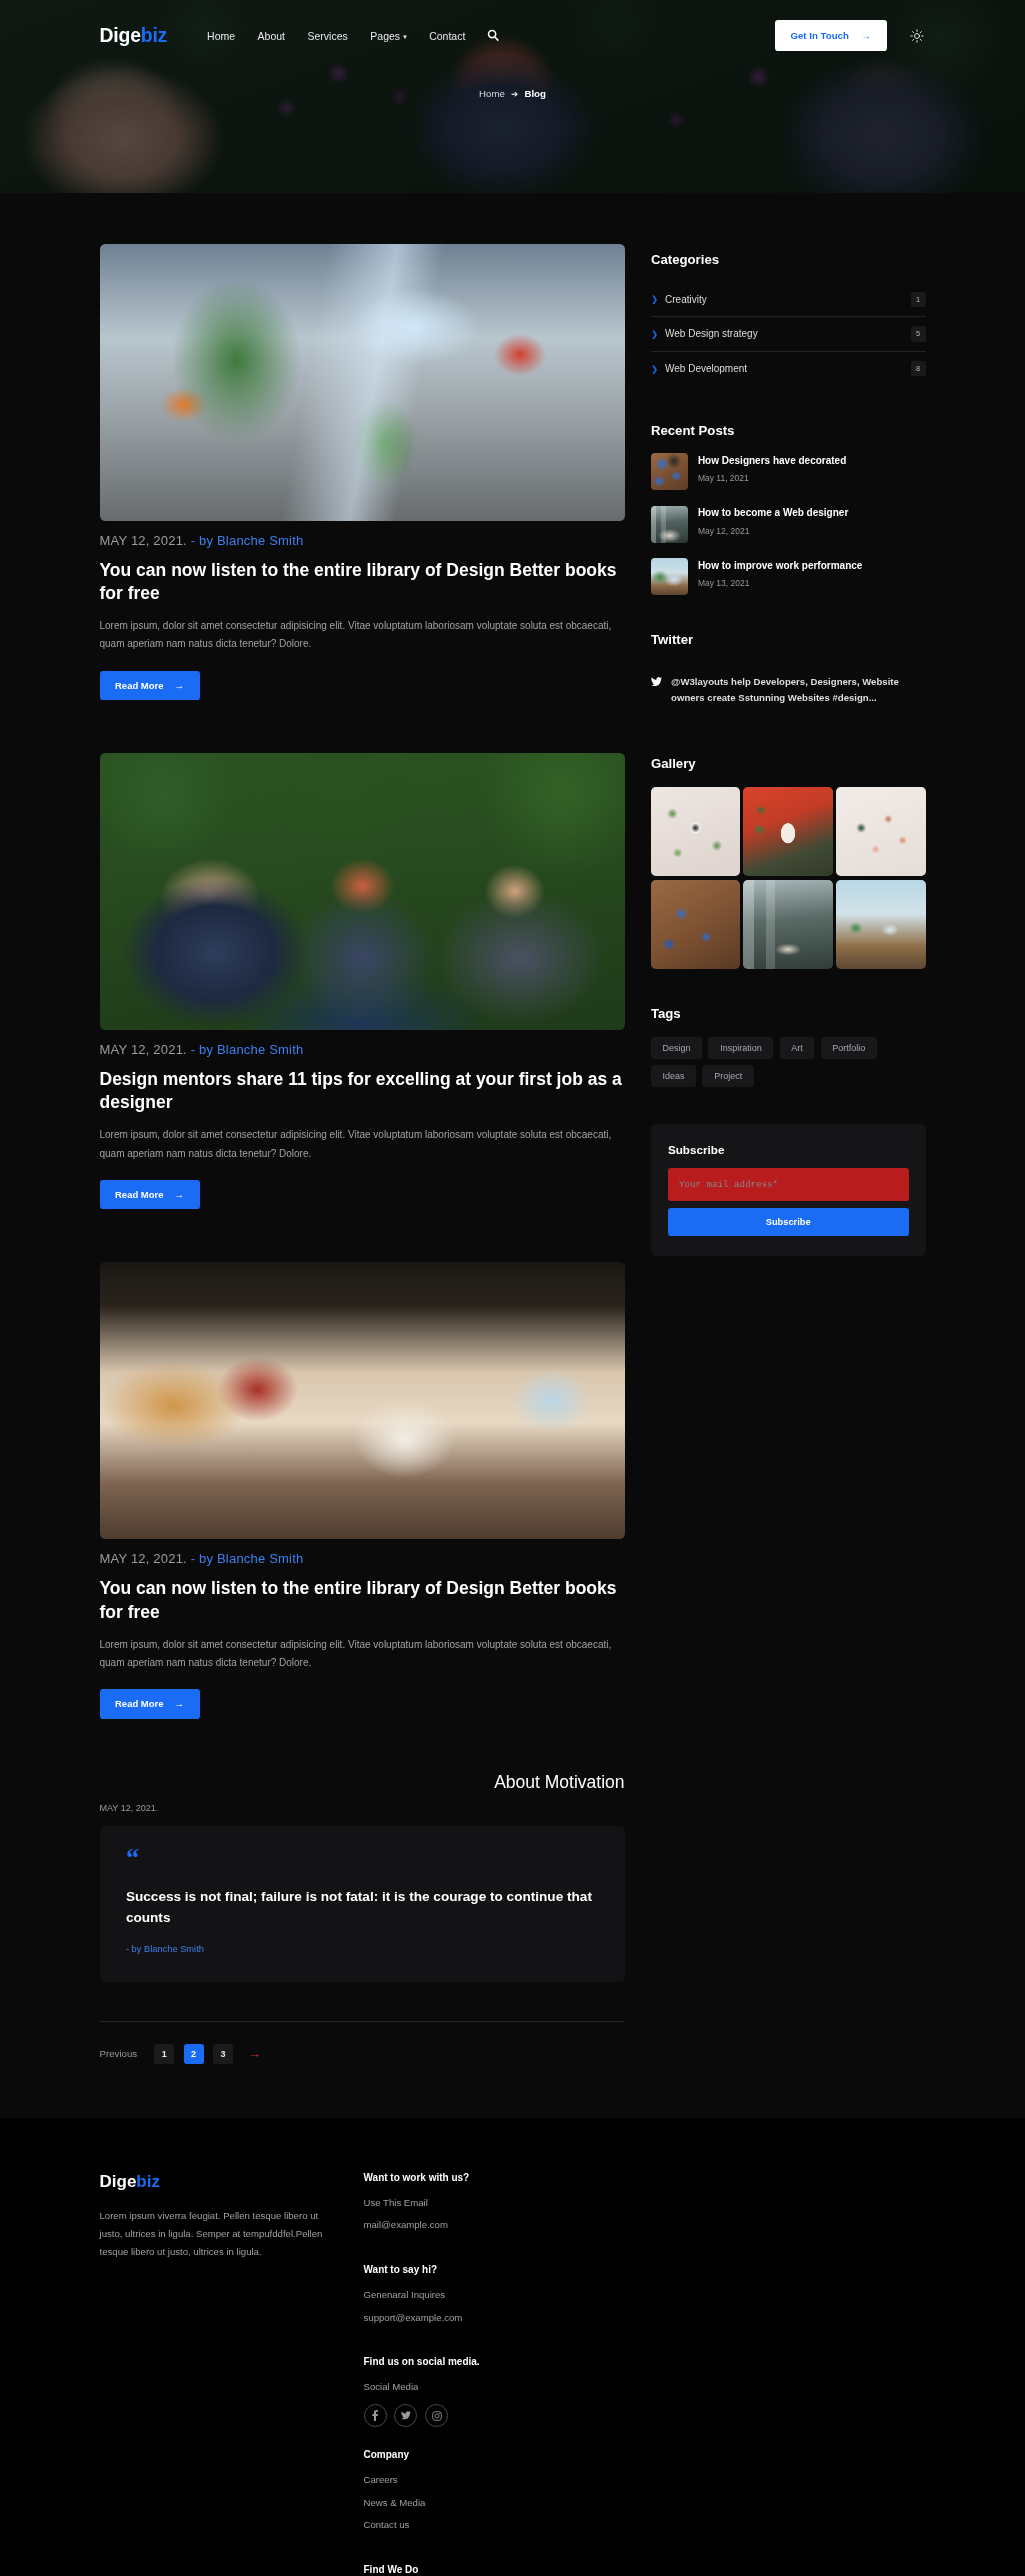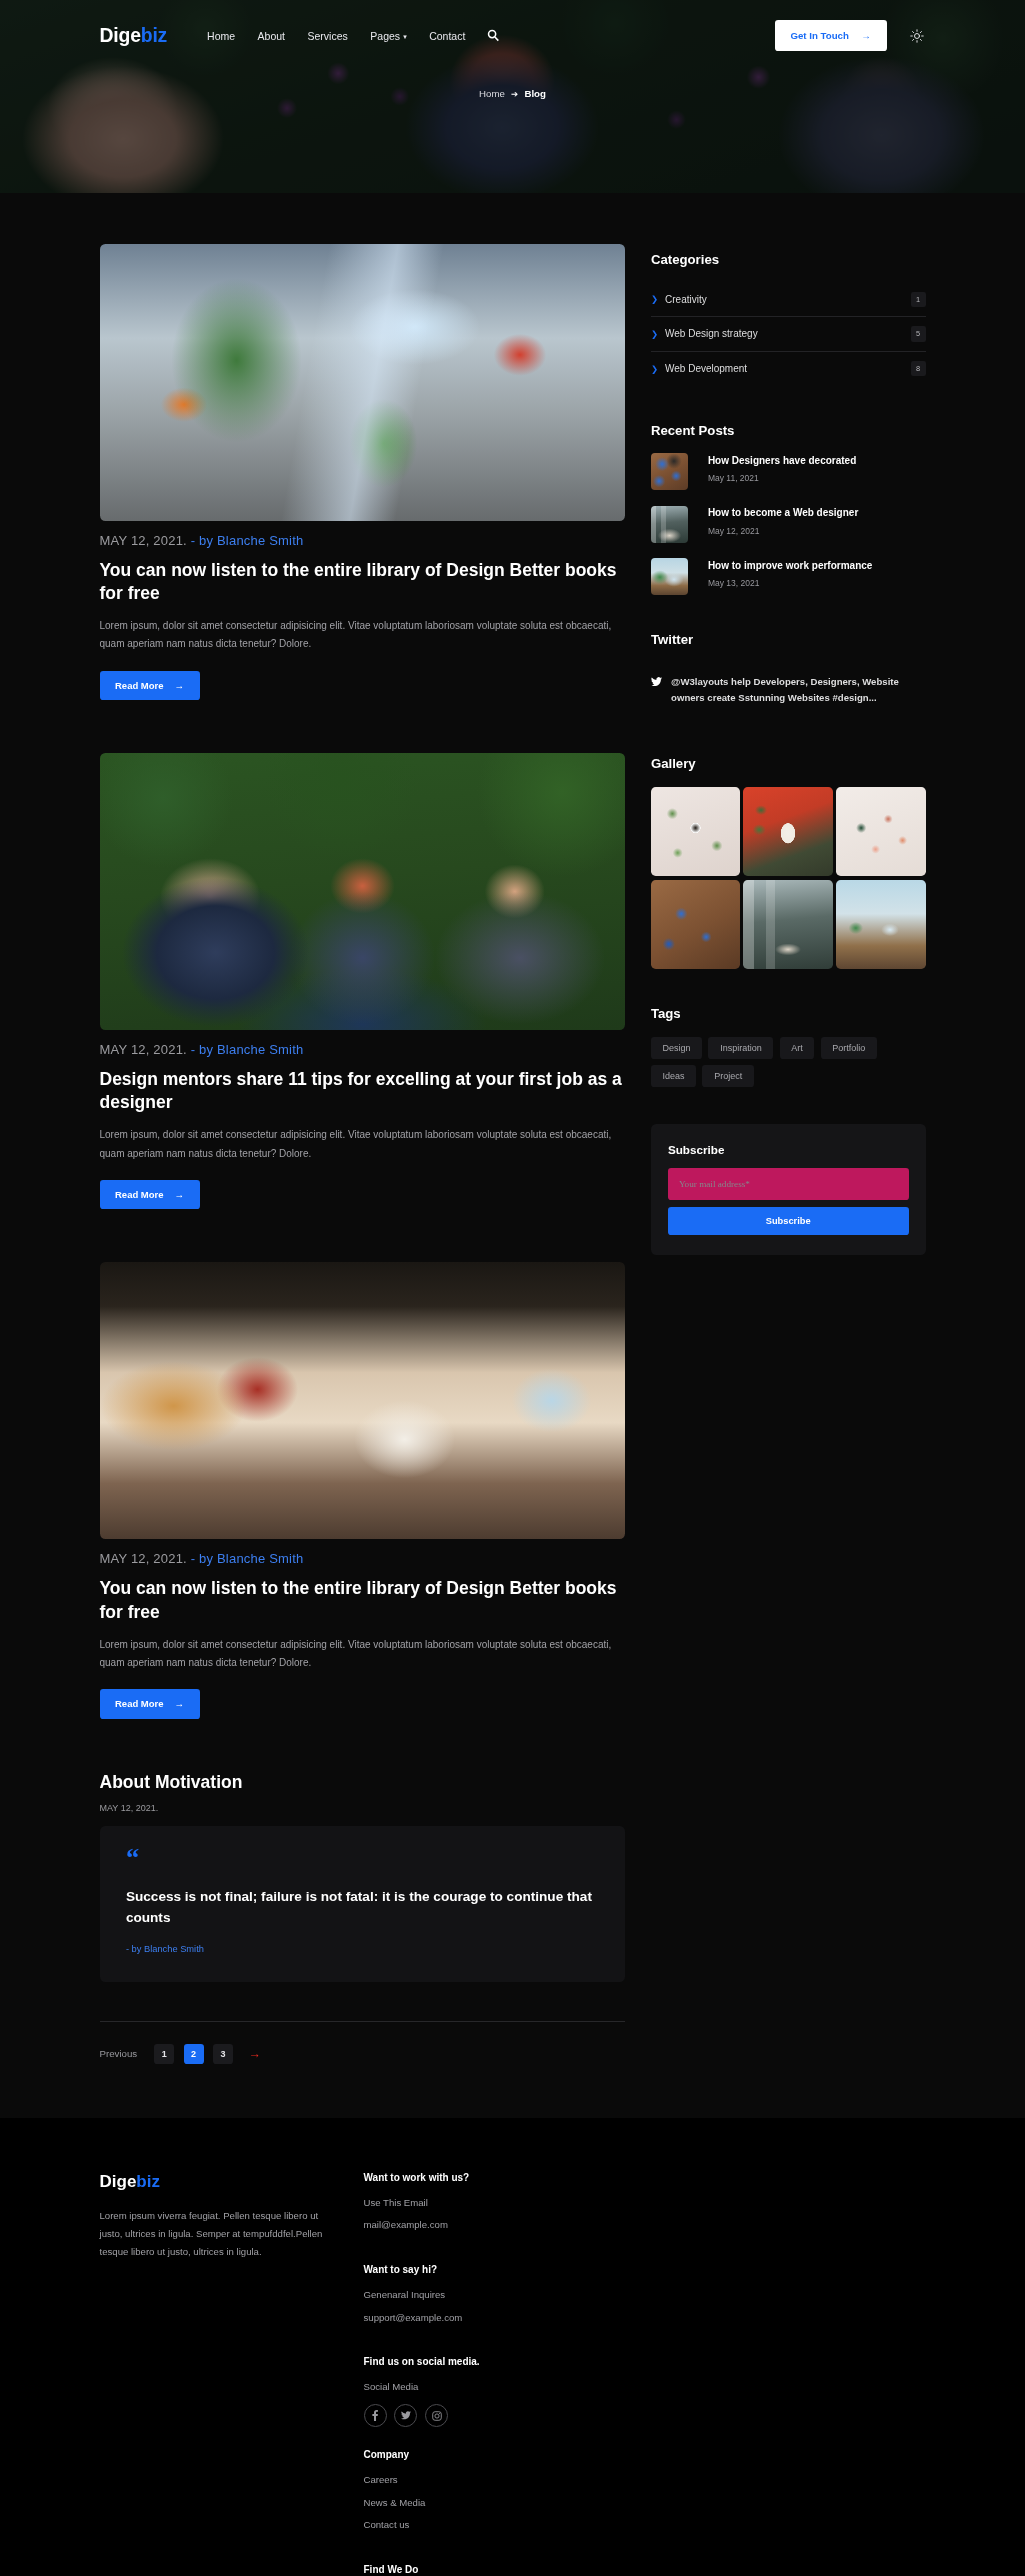--- a/index.html
+++ b/index.html
@@ -207,22 +207,23 @@
     font-weight: bold;
     padding: 9.3px 15.5px;
     cursor: pointer;
     font-family: inherit;
   }
 
   
   .motivation { margin-top: 7.8px; }
   .motivation h2 {
     font-size: 17.5px;
-    font-weight: bold;
-    color: #ffffff;
+    font-weight: normal;
+    color: #ffffff;
+    text-align: right;
   }
   .motivation .date {
     margin-top: 10px;
     font-size: 9px;
     color: #9b9b9f;
   }
   .quote-box {
     margin-top: 13.2px;
     background: #131315;
     border-radius: 5.4px;
@@ -298,21 +299,21 @@
   .cat-count {
     color: #b6b6ba;
     font-size: 7.4px;
     background: #1a1a1d;
     border-radius: 2.3px;
     padding: 3.1px 5.4px;
   }
 
   .rp-item {
     display: flex;
-    gap: 20px;
+    gap: 10px;
     margin-bottom: 15.5px;
     cursor: pointer;
   }
   .rp-thumb {
     width: 37px; height: 37px;
     border-radius: 3.9px;
     flex: 0 0 37px;
     background: #3a3a3a;
   }
   .rp-thumb.t1 {
@@ -420,27 +421,27 @@
     padding: 18.6px 17px 20px;
   }
   .subscribe-box h3 {
     font-size: 11.7px;
     font-weight: bold;
     color: #ffffff;
     margin-bottom: 12.4px;
   }
   .sub-input {
     width: 100%;
-    background: #be185d;
+    background: #b91c1c;
     border: none;
     border-radius: 3.1px;
     padding: 11px 11px;
     color: #d9d9de;
     font-size: 9.2px;
-    font-family: Liberation Serif, serif;
+    font-family: Liberation Mono, monospace;
     outline: none;
     margin-bottom: 6.2px;
   }
   .sub-input::placeholder { color: #86868b; }
   .sub-btn {
     width: 100%;
     background: #1a6cf5;
     color: #fff;
     border: none;
     border-radius: 3.1px;

